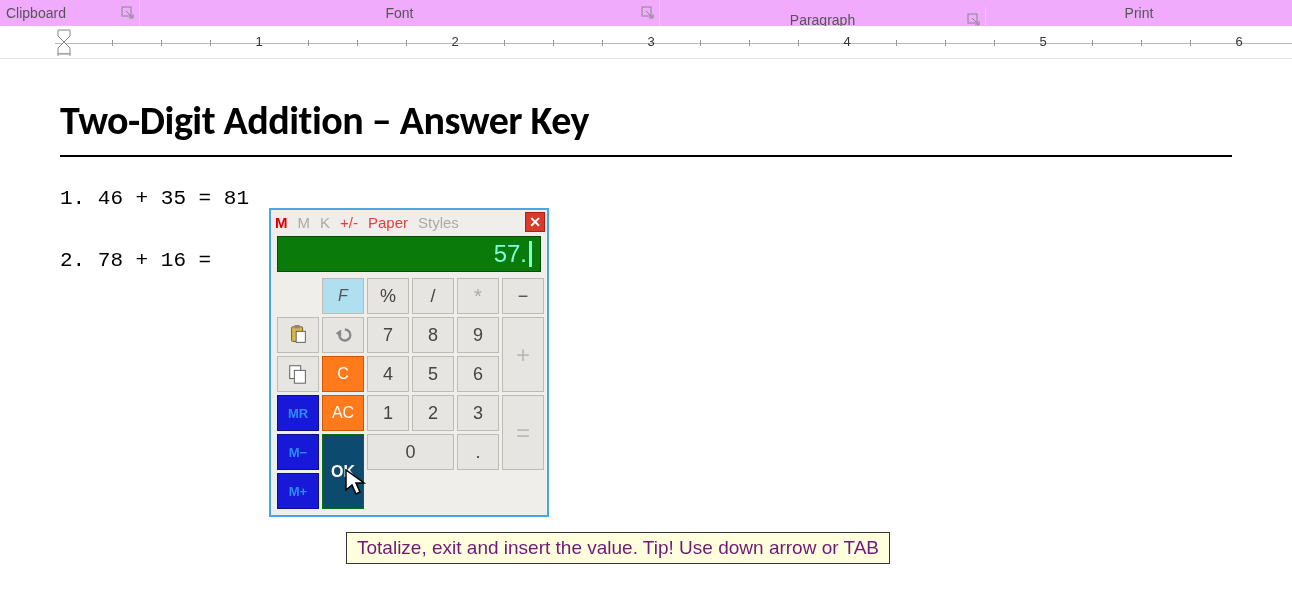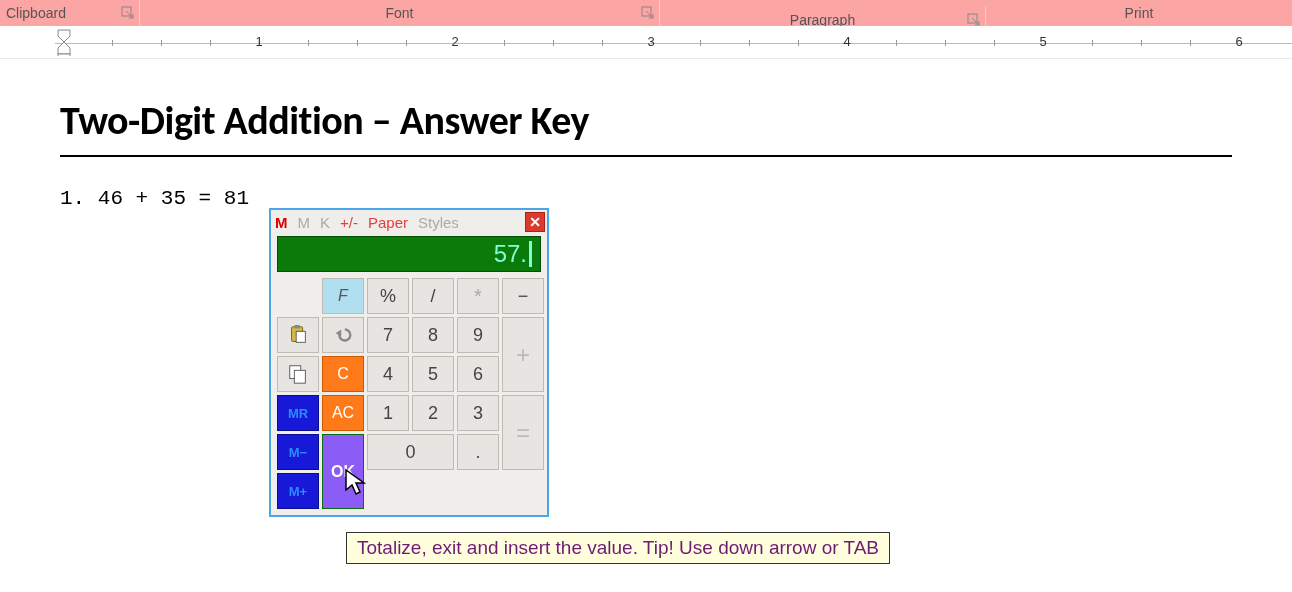--- a/index.html
+++ b/index.html
@@ -12,21 +12,21 @@
     overflow: hidden;
     position: relative;
   }
   
   .ribbon-labels {
     position: absolute;
     top: 0;
     left: 0;
     right: 0;
     height: 26px;
-    background: #fca5a5;
+    background: #f0abfc;
     border-bottom: 1px solid #d0d0d0;
     display: flex;
     font-size: 14px;
     color: #555;
   }
   .ribbon-group {
     display: flex;
     align-items: center;
     justify-content: center;
     border-right: 1px solid #d8d8d8;
@@ -185,21 +185,21 @@
     justify-content: center;
     font-size: 18px;
     color: #555;
     box-sizing: border-box;
     user-select: none;
   }
   .btn-dark   { color:#444; }
   .btn-lgray  { color:#aaa; font-size:20px; }
   .btn-blue   { background:#1818d8; border-color:#0c0c90; color:#2a8cff; font-size:13px; font-weight:bold; }
   .btn-orange { background:#ff7a1a; border-color:#cc5800; color:#fff; font-size:16px; }
-  .btn-green  { background:#8b5cf6; border-color:#0a6e0a; color:#fff; font-size:16px; font-weight:bold;}
+  .btn-green  { background:#0c4a6e; border-color:#0a6e0a; color:#fff; font-size:16px; font-weight:bold;}
   .btn-f      { background:#b0e0f0; color:#555; font-style:italic; font-size:16px;}
   .big-plus   { grid-row: span 2; font-size:24px; color:#bbb; }
   .big-eq     { grid-row: span 2; font-size:24px; color:#bbb; }
   .btn-0      { grid-column: span 2; }
   .icon-clipbd svg, .icon-copy svg, .icon-undo svg { width:22px; height:22px; }
   
   .tooltip {
     position: absolute;
     top: 532px;
     left: 346px;
@@ -292,20 +292,21 @@
       <polygon points="4,26 16,26 16,20 10,14 4,20" fill="#fdfdfd" stroke="#888"></polygon>
       <rect x="4" y="26" width="12" height="4" fill="#fdfdfd" stroke="#888"></rect>
     </svg>
   </div>
 </div>
 
 <div class="doc">
   <h1 class="doc-title">Two-Digit Addition – Answer Key</h1>
   <div class="doc-body">
     <p>1. 46 + 35 = 81</p>
+    <p>2. 78 + 16 =</p>
   </div>
 </div>
 
 <div class="calc">
   <div class="calc-menu">
     <span class="m-red">M</span>
     <span class="m-gray">M</span>
     <span class="m-gray">K</span>
     <span class="m-redlt">+/-</span>
     <span class="m-redlt">Paper</span>

